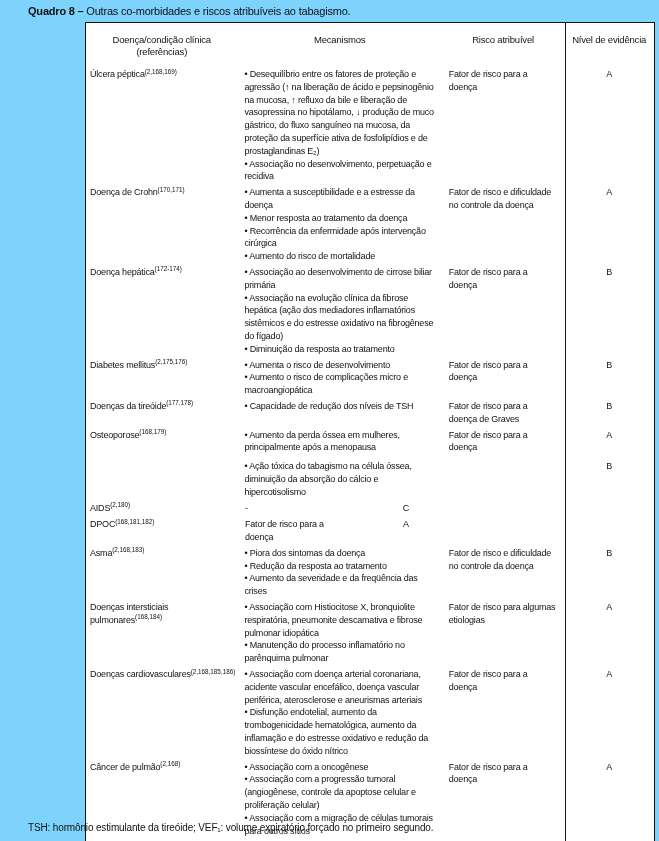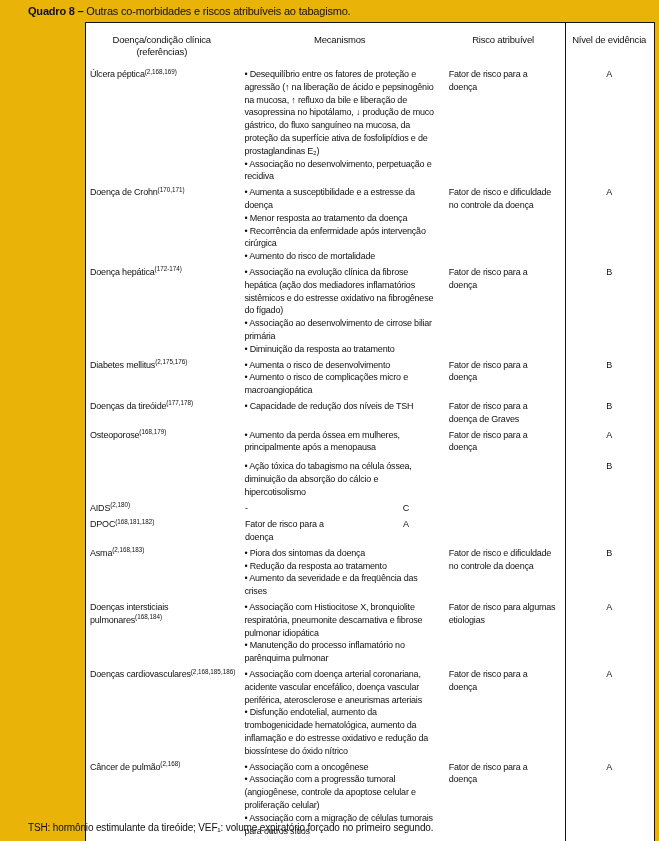--- a/index.html
+++ b/index.html
@@ -1,16 +1,16 @@
 <!DOCTYPE html>
 <html><head>
 <meta charset="utf-8">
 <style>
   html,body{margin:0;padding:0;background:#fff;}
-  .page{position:relative;width:659px;height:841px;background:#eab308;overflow:hidden;
+  .page{position:relative;width:659px;height:841px;background:#7dd3fc;overflow:hidden;
         font-family:"Liberation Sans","DejaVu Sans",sans-serif;color:#121212;}
   .caption{position:absolute;left:28px;top:5px;font-size:11px;letter-spacing:-0.2px;white-space:nowrap;}
   .caption .cap-label{font-weight:bold;}
   .dtable{position:absolute;left:85px;top:22px;width:570px;min-height:796px;
           border:1px solid #141414;box-sizing:border-box;background:#fff;}
   .vsep{position:absolute;top:0;bottom:0;left:479px;width:1px;background:#141414;}
   .thead{display:flex;padding:3px 0 7px 0;margin-top:8px;}
   .hc{font-size:9.5px;line-height:12px;text-align:center;letter-spacing:-0.2px;}
   .c1{width:152px;box-sizing:border-box;}
   .c2{width:205px;box-sizing:border-box;}
@@ -63,22 +63,22 @@
             <div class="mech">• Menor resposta ao tratamento da doença</div>
             <div class="mech">• Recorrência da enfermidade após intervenção cirúrgica</div>
             <div class="mech">• Aumento do risco de mortalidade</div>
           </div>
           <div class="c3 cell">Fator de risco e dificuldade no controle da doença</div>
           <div class="c4 cell">A</div>
         </div>
         <div class="tr">
           <div class="c1 cell"><div class="" style="display: inline;">Doença hepática</div><div class="refs" style="display: inline;">(172-174)</div></div>
           <div class="c2 cell">
+            <div class="mech">• Associação ao desenvolvimento de cirrose biliar primária</div>
             <div class="mech">• Associação na evolução clínica da fibrose hepática (ação dos mediadores inflamatórios sistêmicos e do estresse oxidativo na fibrogênese do fígado)</div>
-            <div class="mech">• Associação ao desenvolvimento de cirrose biliar primária</div>
             <div class="mech">• Diminuição da resposta ao tratamento</div>
           </div>
           <div class="c3 cell">Fator de risco para a doença</div>
           <div class="c4 cell">B</div>
         </div>
         <div class="tr">
           <div class="c1 cell"><div class="" style="display: inline;">Diabetes mellitus</div><div class="refs" style="display: inline;">(2,175,176)</div></div>
           <div class="c2 cell">
             <div class="mech">• Aumenta o risco de desenvolvimento</div>
             <div class="mech">• Aumento o risco de complicações micro e macroangiopática</div>

